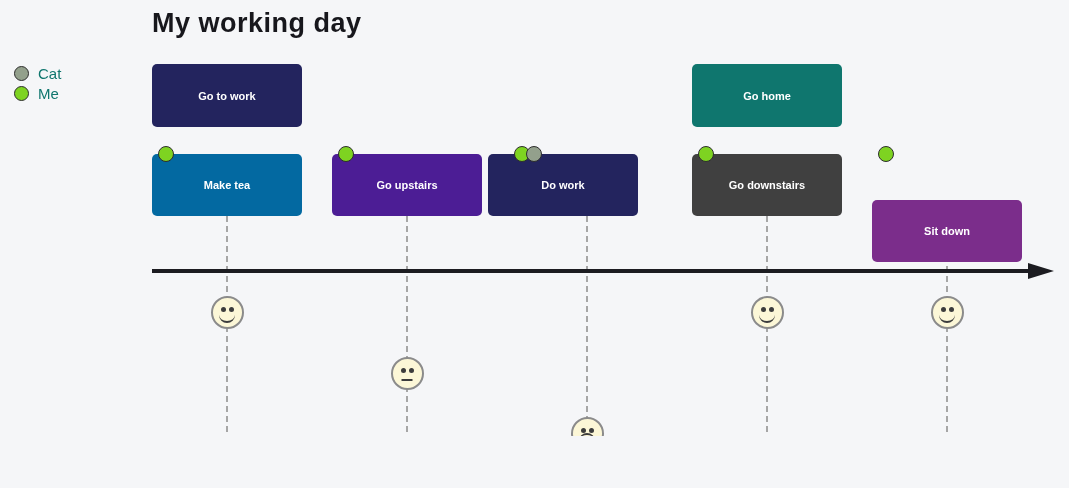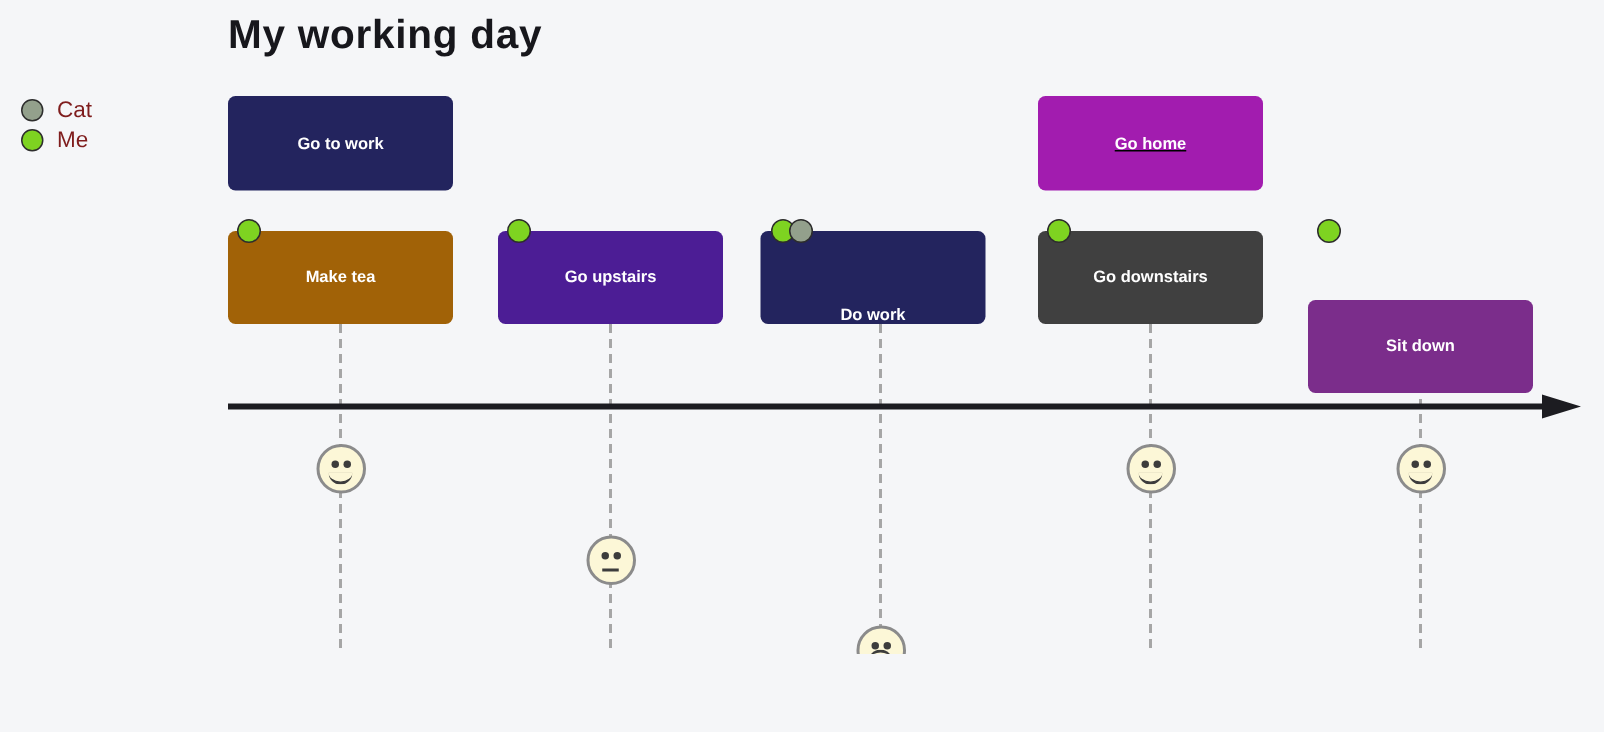--- a/index.html
+++ b/index.html
@@ -11,21 +11,21 @@
   .title {
     position:absolute; left:152px; top:8px;
     font-size:27px; font-weight:bold; color:#17171c; letter-spacing:.5px;
   }
   .legend { position:absolute; left:14px; top:63px; }
   .legend-row { display:flex; align-items:center; height:20px; }
   .legend-dot {
     width:15px; height:15px; border-radius:50%;
     border:1.5px solid #2d2d2d; box-sizing:border-box; margin-right:9px;
   }
-  .legend-label { font-size:15px; color:#7f1d1d; }
+  .legend-label { font-size:15px; color:#0f766e; }
   .box {
     position:absolute; width:150px; border-radius:5px;
     display:flex; align-items:center; justify-content:center;
   }
   .box .box-label { color:#ffffff; font-weight:bold; font-size:11px; }
   .section-box { top:64px; height:63px; }
   .task-box { top:154px; height:62px; }
   .actor-dot {
     position:absolute; width:16px; height:16px; border-radius:50%;
     border:1.5px solid #2d2d2d; box-sizing:border-box; top:146px;
@@ -72,42 +72,42 @@
       <div class="vline" style="left: 586px;"></div>
       <div class="vline" style="left: 766px;"></div>
       <div class="vline" style="left: 946px;"></div>
     </div>
   <div class="axis-line"></div>
   <div class="axis-head"></div>
   <div id="layer-nodes">
       <div class="box section-box" style="left: 152px; background: rgb(35, 36, 94);">
         <span class="box-label">Go to work</span>
       </div>
-      <div class="box section-box" style="left: 692px; background: #a21caf; text-decoration: underline;">
+      <div class="box section-box" style="left: 692px; background: #0f766e;">
         <span class="box-label">Go home</span>
       </div>
-      <div class="box task-box" style="left: 152px; background: #a16207;">
+      <div class="box task-box" style="left: 152px; background: #0369a1;">
         <span class="box-label">Make tea</span>
       </div>
       <div class="actor-dot" style="left: 158px; background: rgb(126, 211, 33);"></div>
       <div class="face" style="left: 210.5px; top: 295.5px;">
         <span class="eye l"></span>
         <span class="eye r"></span>
         <span class="mouth happy"></span>
       </div>
       <div class="box task-box" style="left: 332px; background: #4c1d95;">
         <span class="box-label">Go upstairs</span>
       </div>
       <div class="actor-dot" style="left: 338px; background: rgb(126, 211, 33);"></div>
       <div class="face" style="left: 390.5px; top: 356.5px;">
         <span class="eye l"></span>
         <span class="eye r"></span>
         <span class="mouth neutral"></span>
       </div>
-      <div class="box task-box" style="left: 507px; background: rgb(35, 36, 94); align-items: flex-end;">
+      <div class="box task-box" style="left: 488px; background: rgb(35, 36, 94);">
         <span class="box-label">Do work</span>
       </div>
       <div class="actor-dot" style="left: 514px; background: rgb(126, 211, 33);"></div>
       <div class="actor-dot" style="left: 526px; background: rgb(147, 160, 140);"></div>
       <div class="face" style="left: 570.5px; top: 416.5px;">
         <span class="eye l"></span>
         <span class="eye r"></span>
         <span class="mouth sad"></span>
       </div>
       <div class="box task-box" style="left: 692px; background: #404040;">

